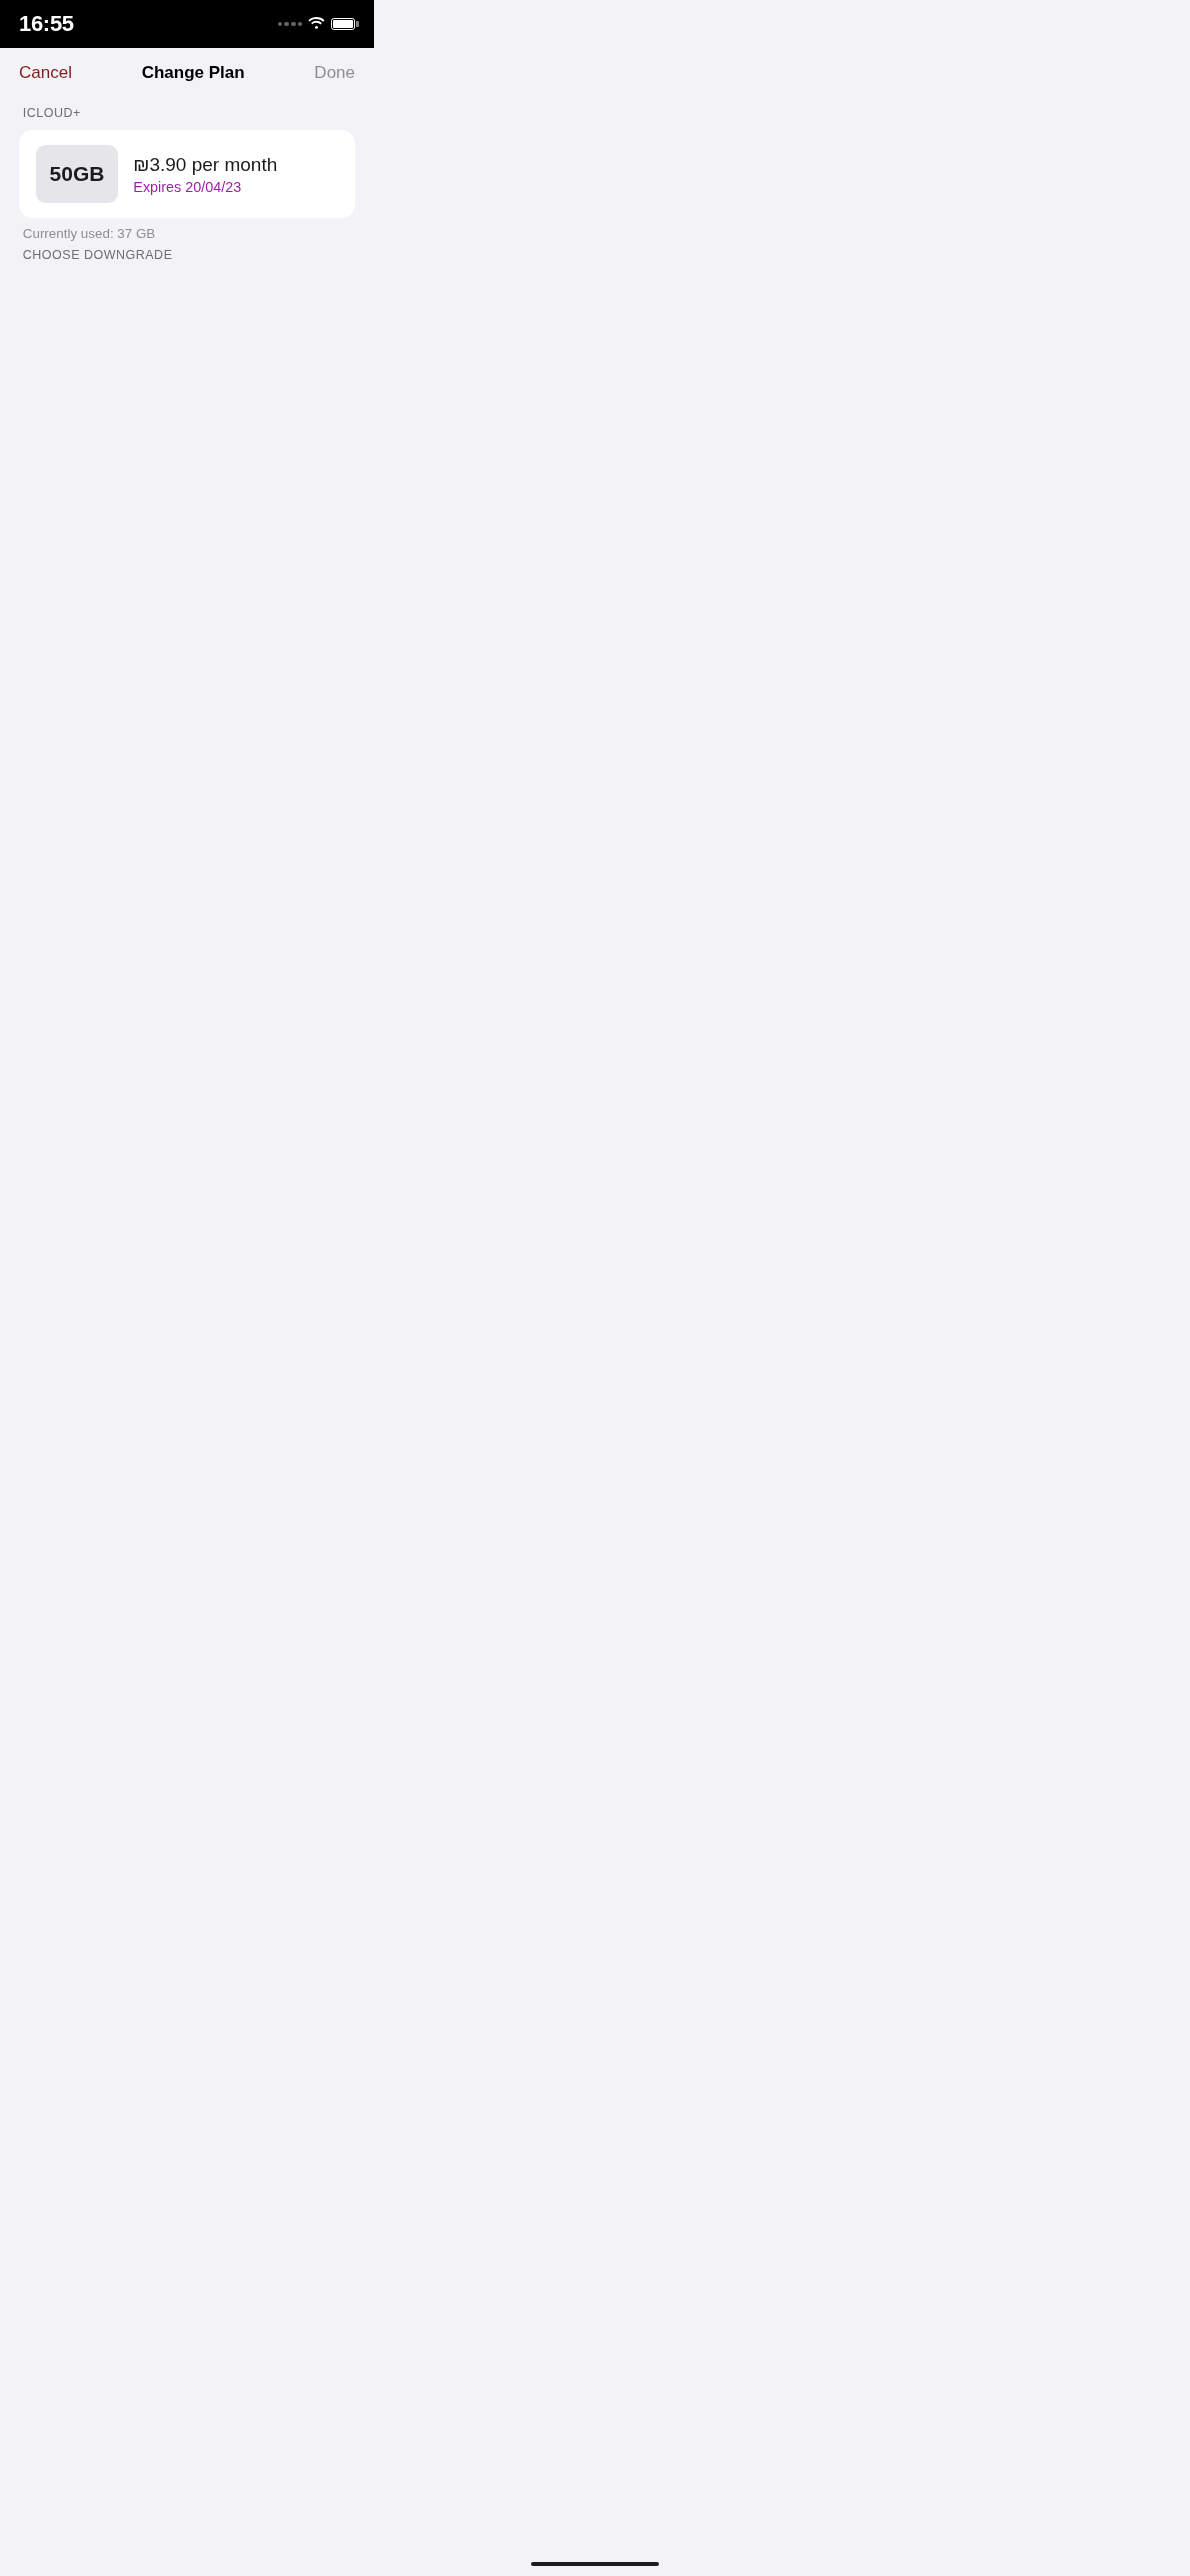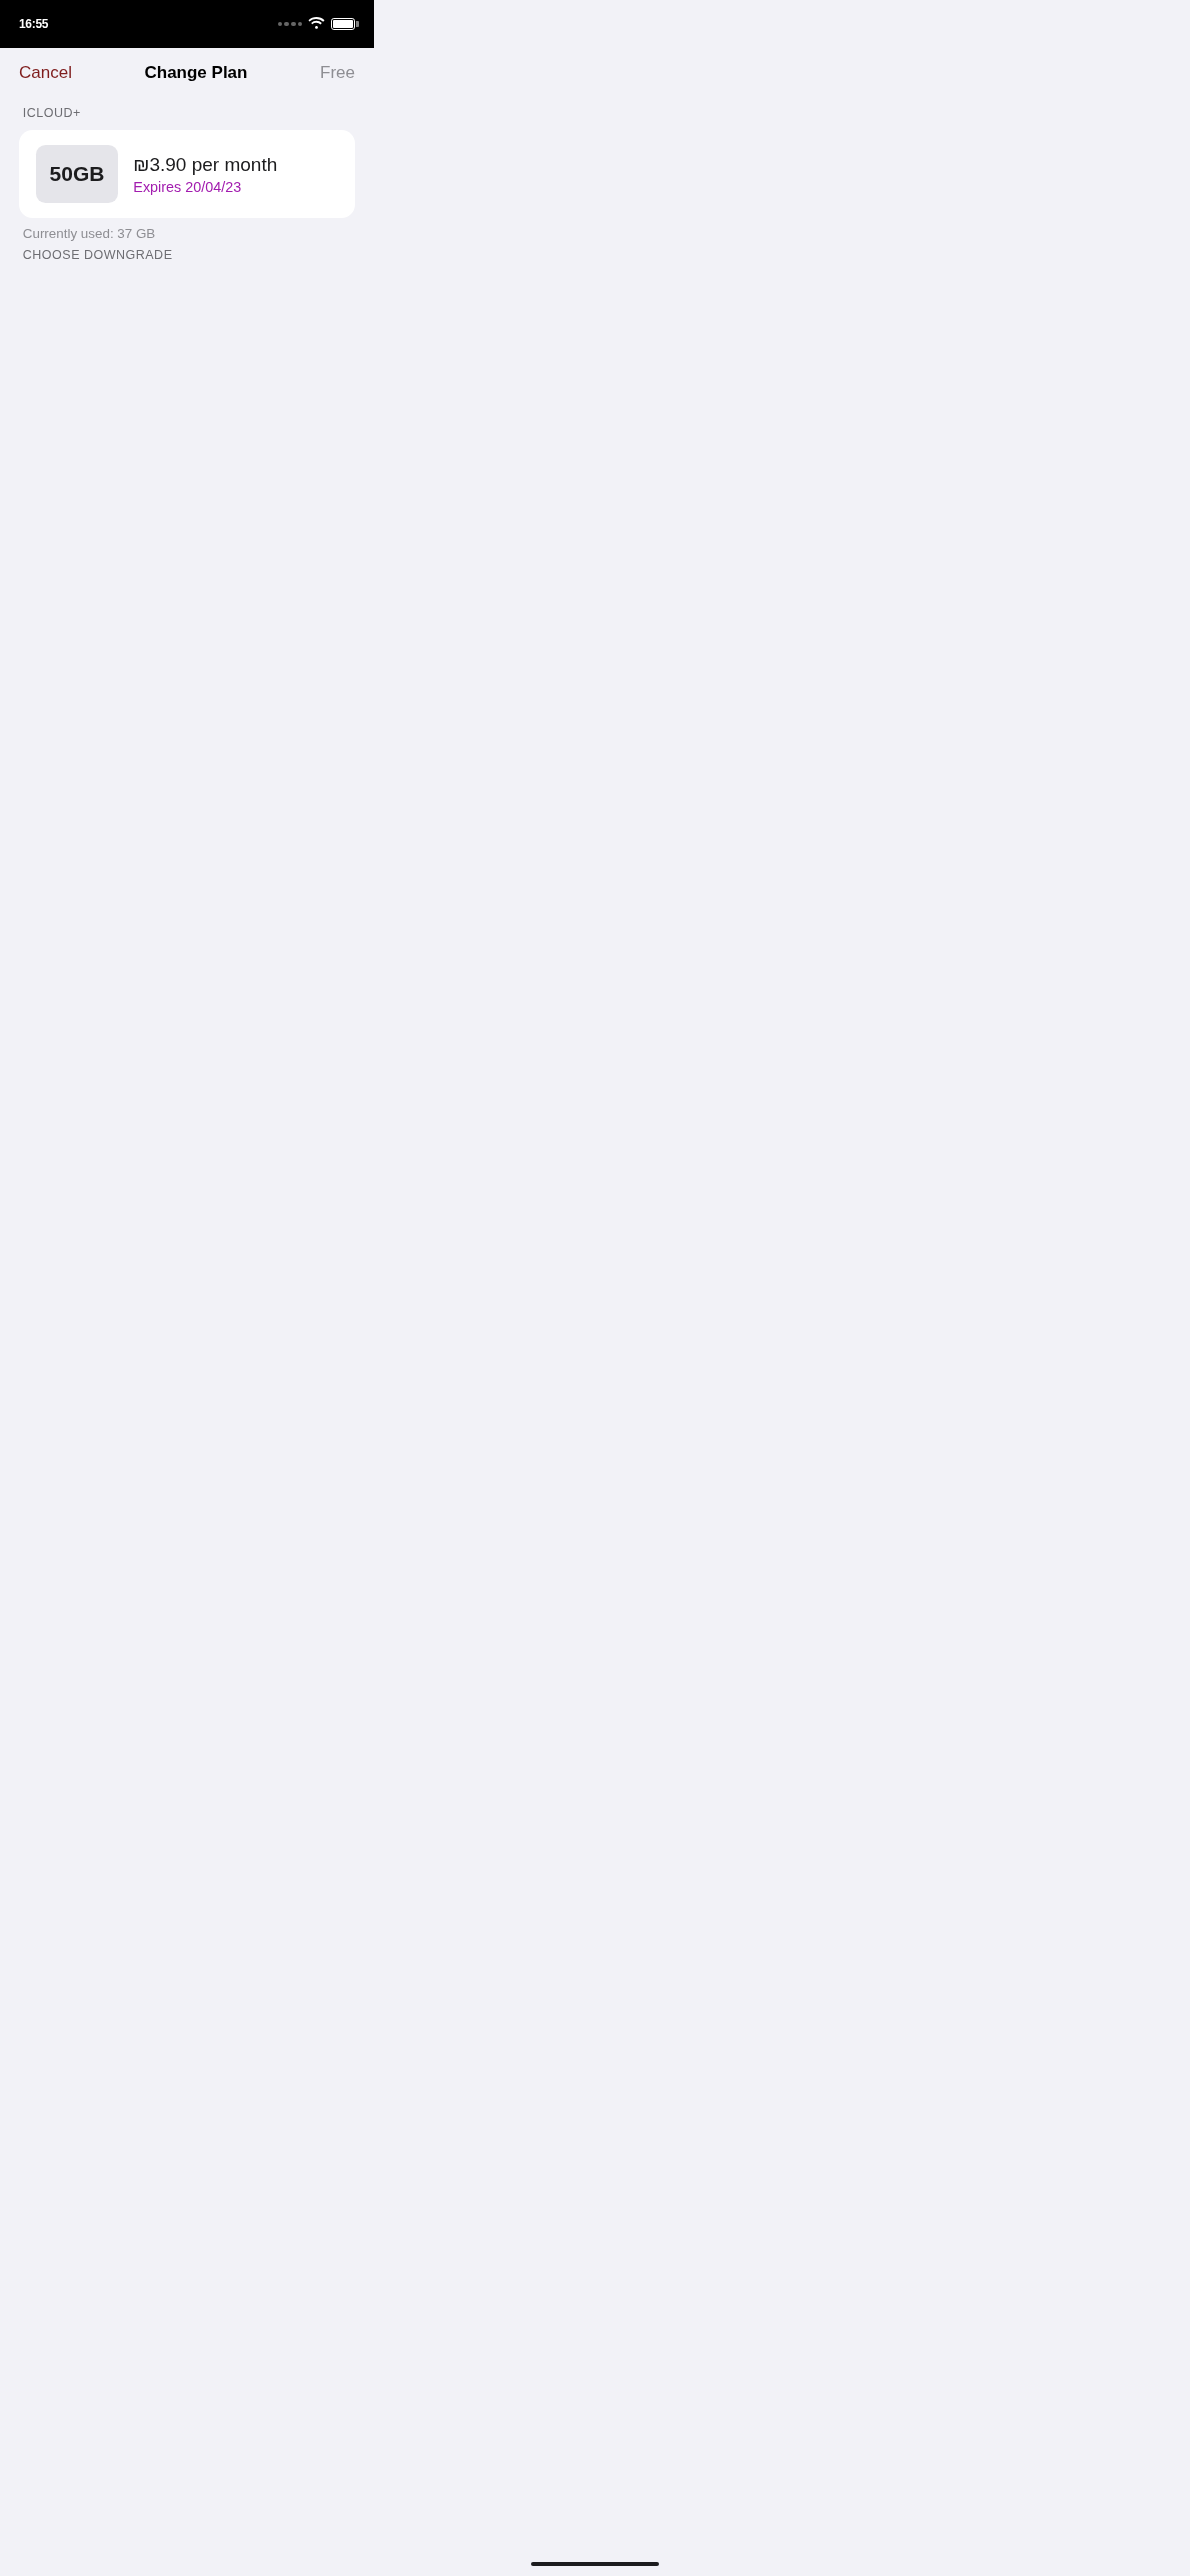--- a/index.html
+++ b/index.html
@@ -17,21 +17,21 @@
       background: #000;
       height: 48px;
       display: flex;
       align-items: center;
       justify-content: space-between;
       padding: 0 19px;
       color: #fff;
     }
 
     .status-time {
-      font-size: 12px;
+      font-size: 22px;
       font-weight: 600;
       letter-spacing: -0.3px;
     }
 
     .status-icons {
       display: flex;
       align-items: center;
       gap: 5.8px;
     }
 
@@ -248,21 +248,21 @@
     </span>
     <div class="battery-icon">
       <div class="battery-fill"></div>
     </div>
   </div>
 </div>
 
 <div class="nav-bar">
   <button class="nav-cancel">Cancel</button>
   <span class="nav-title">Change Plan</span>
-  <button class="nav-done">Free</button>
+  <button class="nav-done">Done</button>
 </div>
 
 <div class="content">
 
   <div class="section-label">ICLOUD+</div>
 
   <div class="card">
     <div class="storage-badge">50GB</div>
     <div class="card-info">
       <div class="card-price">₪3.90 per month</div>

